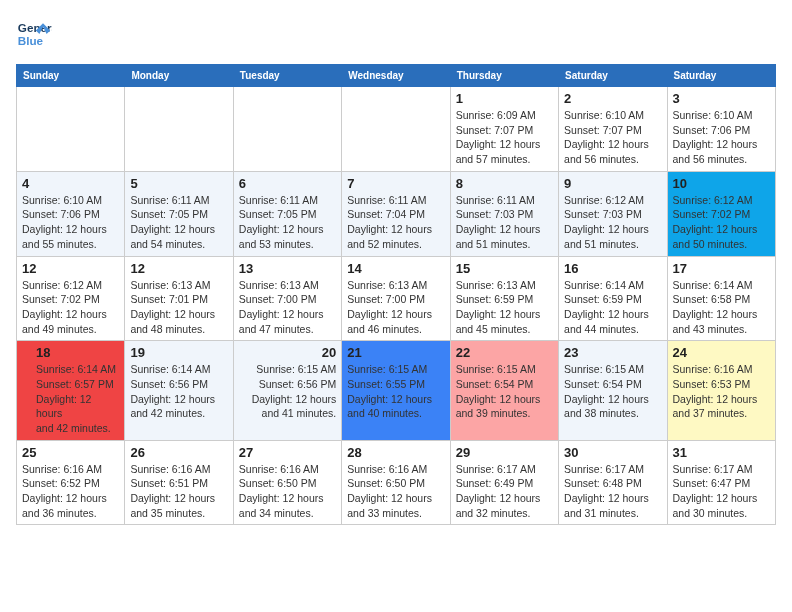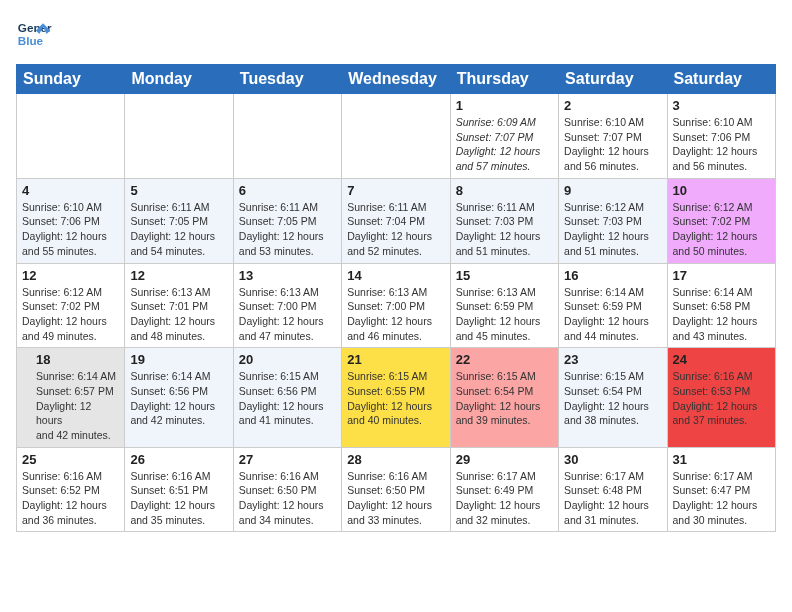--- a/index.html
+++ b/index.html
@@ -40,21 +40,21 @@
     .calendar {
       width: 100%;
       border-collapse: collapse;
       font-size: 11px;
     }
     .calendar th {
       background: #2a6ebb;
       color: #fff;
       text-align: left;
       padding: 5px 6px;
-      font-size: 16px;
+      font-size: 10px;
       font-weight: bold;
       border: 1px solid #2a6ebb;
     }
     .calendar td {
       border: 1px solid #ccc;
       vertical-align: top;
       padding: 4px 5px;
       width: 108px;
       min-height: 80px;
       background: #fff;
@@ -110,21 +110,21 @@
       </tr>
   </thead>
   <tbody id="calendar-body">
   <tr>
         <td class="empty"></td>
         <td class="empty"></td>
         <td class="empty"></td>
         <td class="empty"></td>
         <td>
           <div class="day-number">1</div>
-          <div class="day-info" style="white-space: pre-line; font-style: italic;">Sunrise: 6:09 AM
+          <div class="day-info" style="white-space: pre-line;">Sunrise: 6:09 AM
 Sunset: 7:07 PM
 Daylight: 12 hours
 and 57 minutes.</div>
         </td>
         <td>
           <div class="day-number">2</div>
           <div class="day-info" style="white-space: pre-line;">Sunrise: 6:10 AM
 Sunset: 7:07 PM
 Daylight: 12 hours
 and 56 minutes.</div>
@@ -173,21 +173,21 @@
 Daylight: 12 hours
 and 51 minutes.</div>
         </td>
         <td style="background: rgb(240, 245, 251);">
           <div class="day-number">9</div>
           <div class="day-info" style="white-space: pre-line;">Sunrise: 6:12 AM
 Sunset: 7:03 PM
 Daylight: 12 hours
 and 51 minutes.</div>
         </td>
-        <td style="background: #f0abfc;">
+        <td style="background: #0ea5e9;">
           <div class="day-number">10</div>
           <div class="day-info" style="white-space: pre-line;">Sunrise: 6:12 AM
 Sunset: 7:02 PM
 Daylight: 12 hours
 and 50 minutes.</div>
         </td>
       </tr>
       <tr>
         <td>
           <div class="day-number">12</div>
@@ -233,63 +233,63 @@
         </td>
         <td>
           <div class="day-number">17</div>
           <div class="day-info" style="white-space: pre-line;">Sunrise: 6:14 AM
 Sunset: 6:58 PM
 Daylight: 12 hours
 and 43 minutes.</div>
         </td>
       </tr>
       <tr>
-        <td style="background: #e5e5e5; padding-left: 19px;">
+        <td style="background: #ef4444; padding-left: 19px;">
           <div class="day-number">18</div>
           <div class="day-info" style="white-space: pre-line;">Sunrise: 6:14 AM
 Sunset: 6:57 PM
 Daylight: 12 hours
 and 42 minutes.</div>
         </td>
         <td style="background: rgb(240, 245, 251); margin-left: 44px;">
           <div class="day-number">19</div>
           <div class="day-info" style="white-space: pre-line;">Sunrise: 6:14 AM
 Sunset: 6:56 PM
 Daylight: 12 hours
 and 42 minutes.</div>
         </td>
-        <td style="background: rgb(240, 245, 251);">
+        <td style="background: rgb(240, 245, 251); text-align: right;">
           <div class="day-number">20</div>
           <div class="day-info" style="white-space: pre-line;">Sunrise: 6:15 AM
 Sunset: 6:56 PM
 Daylight: 12 hours
 and 41 minutes.</div>
         </td>
-        <td style="background: #fde047;">
+        <td style="background: #3b82f6;">
           <div class="day-number">21</div>
           <div class="day-info" style="white-space: pre-line;">Sunrise: 6:15 AM
 Sunset: 6:55 PM
 Daylight: 12 hours
 and 40 minutes.</div>
         </td>
         <td style="background: #fca5a5;">
           <div class="day-number">22</div>
           <div class="day-info" style="white-space: pre-line;">Sunrise: 6:15 AM
 Sunset: 6:54 PM
 Daylight: 12 hours
 and 39 minutes.</div>
         </td>
         <td style="background: rgb(240, 245, 251);">
           <div class="day-number">23</div>
           <div class="day-info" style="white-space: pre-line;">Sunrise: 6:15 AM
 Sunset: 6:54 PM
 Daylight: 12 hours
 and 38 minutes.</div>
         </td>
-        <td style="background: #ef4444;">
+        <td style="background: #fef9c3;">
           <div class="day-number">24</div>
           <div class="day-info" style="white-space: pre-line;">Sunrise: 6:16 AM
 Sunset: 6:53 PM
 Daylight: 12 hours
 and 37 minutes.</div>
         </td>
       </tr>
       <tr>
         <td>
           <div class="day-number">25</div>

